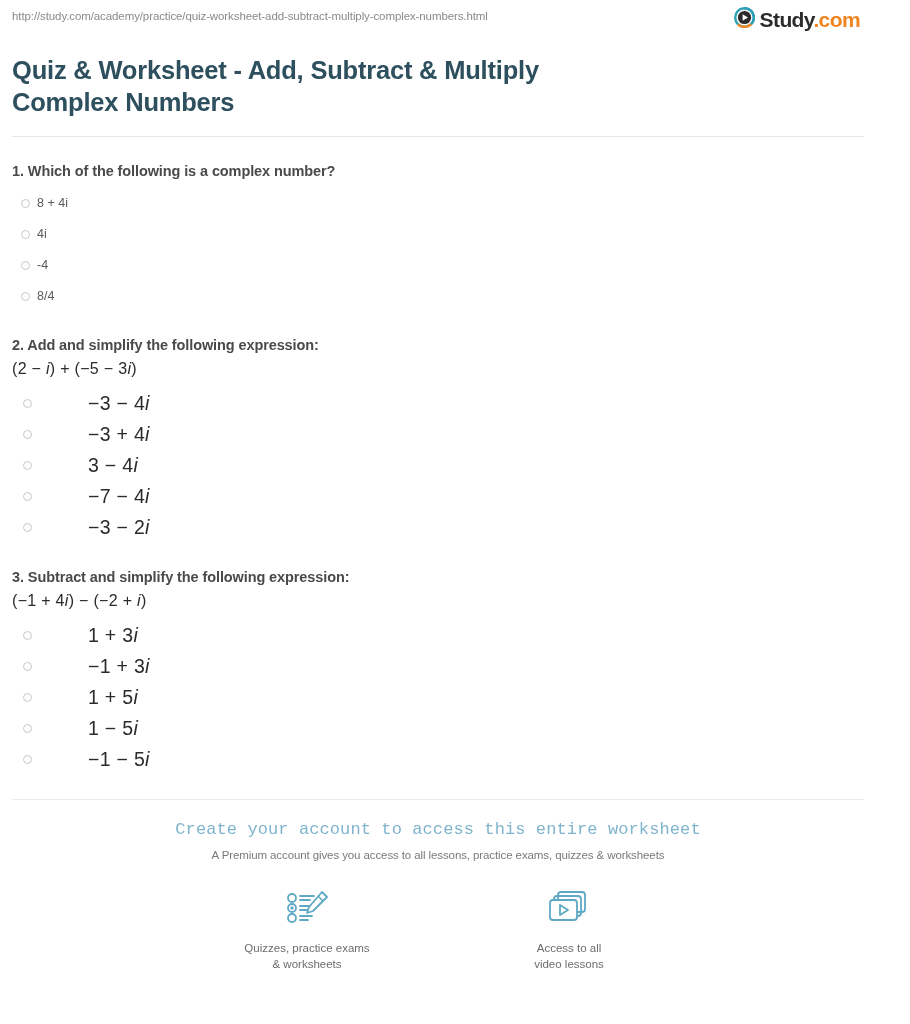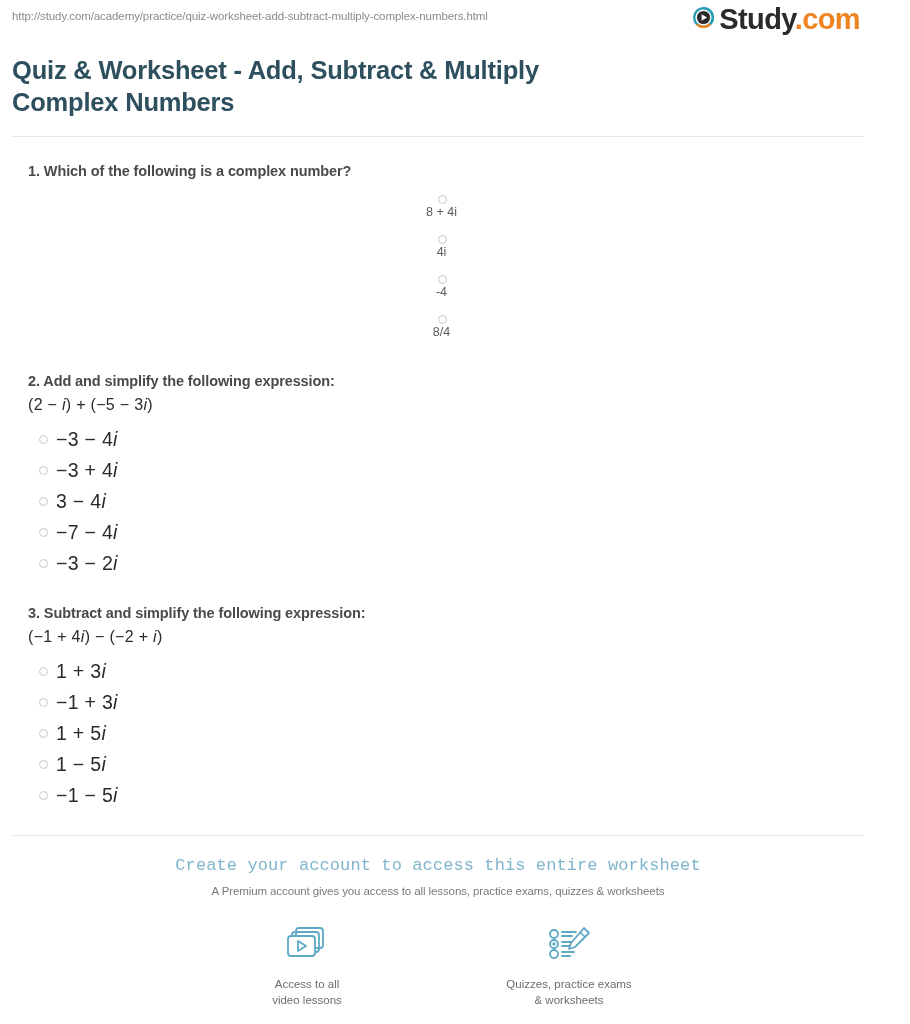--- a/index.html
+++ b/index.html
@@ -37,21 +37,21 @@
   }
   .logo {
     display: flex;
     align-items: center;
     gap: 5px;
     margin-right: 4px;
     margin-top: -2px;
   }
   .logo-mark { flex: 0 0 auto; display:block; }
   .logo-text {
-    font-size: 29px;
+    font-size: 21px;
     font-weight: bold;
     color: #2b2b2b;
     letter-spacing: -0.6px;
     line-height: 25px;
   }
   .logo-text .dot { color: #f08421; }
 
   
   .title {
     margin: 22px 12px 0 12px;
@@ -62,21 +62,21 @@
     letter-spacing: -0.2px;
     max-width: 640px;
   }
   .rule {
     height: 1px;
     background: #e6e6e6;
     margin: 18px 12px 0 12px;
   }
 
   
-  .questions { padding: 0 28px; }
+  .questions { padding: 0 12px; }
   .question { margin-top: 24px; }
   .q-prompt {
     font-size: 14.5px;
     font-weight: bold;
     color: #4a4a4a;
     line-height: 20px;
     letter-spacing: -0.1px;
   }
   .q-expr {
     font-size: 16px;
@@ -86,29 +86,29 @@
     letter-spacing: 0.3px;
   }
   .q-expr i, .opt-math i { font-style: italic; }
 
   .options { margin-top: 6px; list-style: none; padding: 0; }
   .options li {
     display: flex;
     align-items: center;
   }
   
-  .opts-plain li { padding: 8px 0 7px 0; flex-direction: column; }
+  .opts-plain li { padding: 8px 0 7px 0; }
   .opts-plain .opt-label {
     font-size: 12.5px;
     color: #5a5a5a;
     line-height: 16px;
     padding-left: 7px;
   }
   
-  .opts-math li { padding: 2px 0 3px 0; }
+  .opts-math li { padding: 2px 0 3px 0; gap: 48px; }
   .opts-math .opt-label {
     font-size: 19.5px;
     color: #2b2b2b;
     line-height: 26px;
     padding-left: 8px;
     letter-spacing: 0.3px;
   }
 
   .radio {
     flex: 0 0 auto;
@@ -262,35 +262,20 @@
     </div>
 
   </div>
 
   <div class="cta-rule"></div>
   <div class="cta">
     <div class="cta-head">Create your account to access this entire worksheet</div>
     <div class="cta-sub">A Premium account gives you access to all lessons, practice exams, quizzes &amp; worksheets</div>
 
     <div class="features">
-
-      <div class="feature">
-        <div class="feature-icon">
-          <svg width="46" height="40" viewBox="0 0 46 40">
-            <rect x="12" y="4" width="27" height="20" rx="3" fill="none" stroke="#5fa8c4" stroke-width="1.8"></rect>
-            <rect x="8" y="8" width="27" height="20" rx="3" fill="none" stroke="#5fa8c4" stroke-width="1.8"></rect>
-            <rect x="4" y="12" width="27" height="20" rx="3" fill="#ffffff" stroke="#5fa8c4" stroke-width="1.8"></rect>
-            <path d="M14 17 L22 22 L14 27 Z" fill="none" stroke="#5fa8c4" stroke-width="1.8" stroke-linejoin="round"></path>
-          </svg>
-        </div>
-        <div class="feature-label">
-          <span>Access to all</span><br>
-          <span>video lessons</span>
-        </div>
-      </div>
 
       <div class="feature">
         <div class="feature-icon">
           <svg width="46" height="40" viewBox="0 0 46 40">
             <circle cx="8" cy="10" r="4" fill="none" stroke="#5fa8c4" stroke-width="1.8"></circle>
             <circle cx="8" cy="20" r="4" fill="none" stroke="#5fa8c4" stroke-width="1.8"></circle>
             <circle cx="8" cy="20" r="1.7" fill="#5fa8c4"></circle>
             <circle cx="8" cy="30" r="4" fill="none" stroke="#5fa8c4" stroke-width="1.8"></circle>
             <line x1="16" y1="8" x2="30" y2="8" stroke="#5fa8c4" stroke-width="1.8" stroke-linecap="round"></line>
             <line x1="16" y1="12" x2="26" y2="12" stroke="#5fa8c4" stroke-width="1.8" stroke-linecap="round"></line>
@@ -301,18 +286,33 @@
             <path d="M38 4 L43 9 L29 23 L23 25 L25 19 Z" fill="#ffffff" stroke="#5fa8c4" stroke-width="1.8" stroke-linejoin="round"></path>
             <line x1="34" y1="8" x2="39" y2="13" stroke="#5fa8c4" stroke-width="1.6"></line>
           </svg>
         </div>
         <div class="feature-label">
           <span>Quizzes, practice exams</span><br>
           <span>&amp; worksheets</span>
         </div>
       </div>
 
+      <div class="feature">
+        <div class="feature-icon">
+          <svg width="46" height="40" viewBox="0 0 46 40">
+            <rect x="12" y="4" width="27" height="20" rx="3" fill="none" stroke="#5fa8c4" stroke-width="1.8"></rect>
+            <rect x="8" y="8" width="27" height="20" rx="3" fill="none" stroke="#5fa8c4" stroke-width="1.8"></rect>
+            <rect x="4" y="12" width="27" height="20" rx="3" fill="#ffffff" stroke="#5fa8c4" stroke-width="1.8"></rect>
+            <path d="M14 17 L22 22 L14 27 Z" fill="none" stroke="#5fa8c4" stroke-width="1.8" stroke-linejoin="round"></path>
+          </svg>
+        </div>
+        <div class="feature-label">
+          <span>Access to all</span><br>
+          <span>video lessons</span>
+        </div>
+      </div>
+
 
     </div>
 
   </div>
 
 </div>
 
 </body></html>

